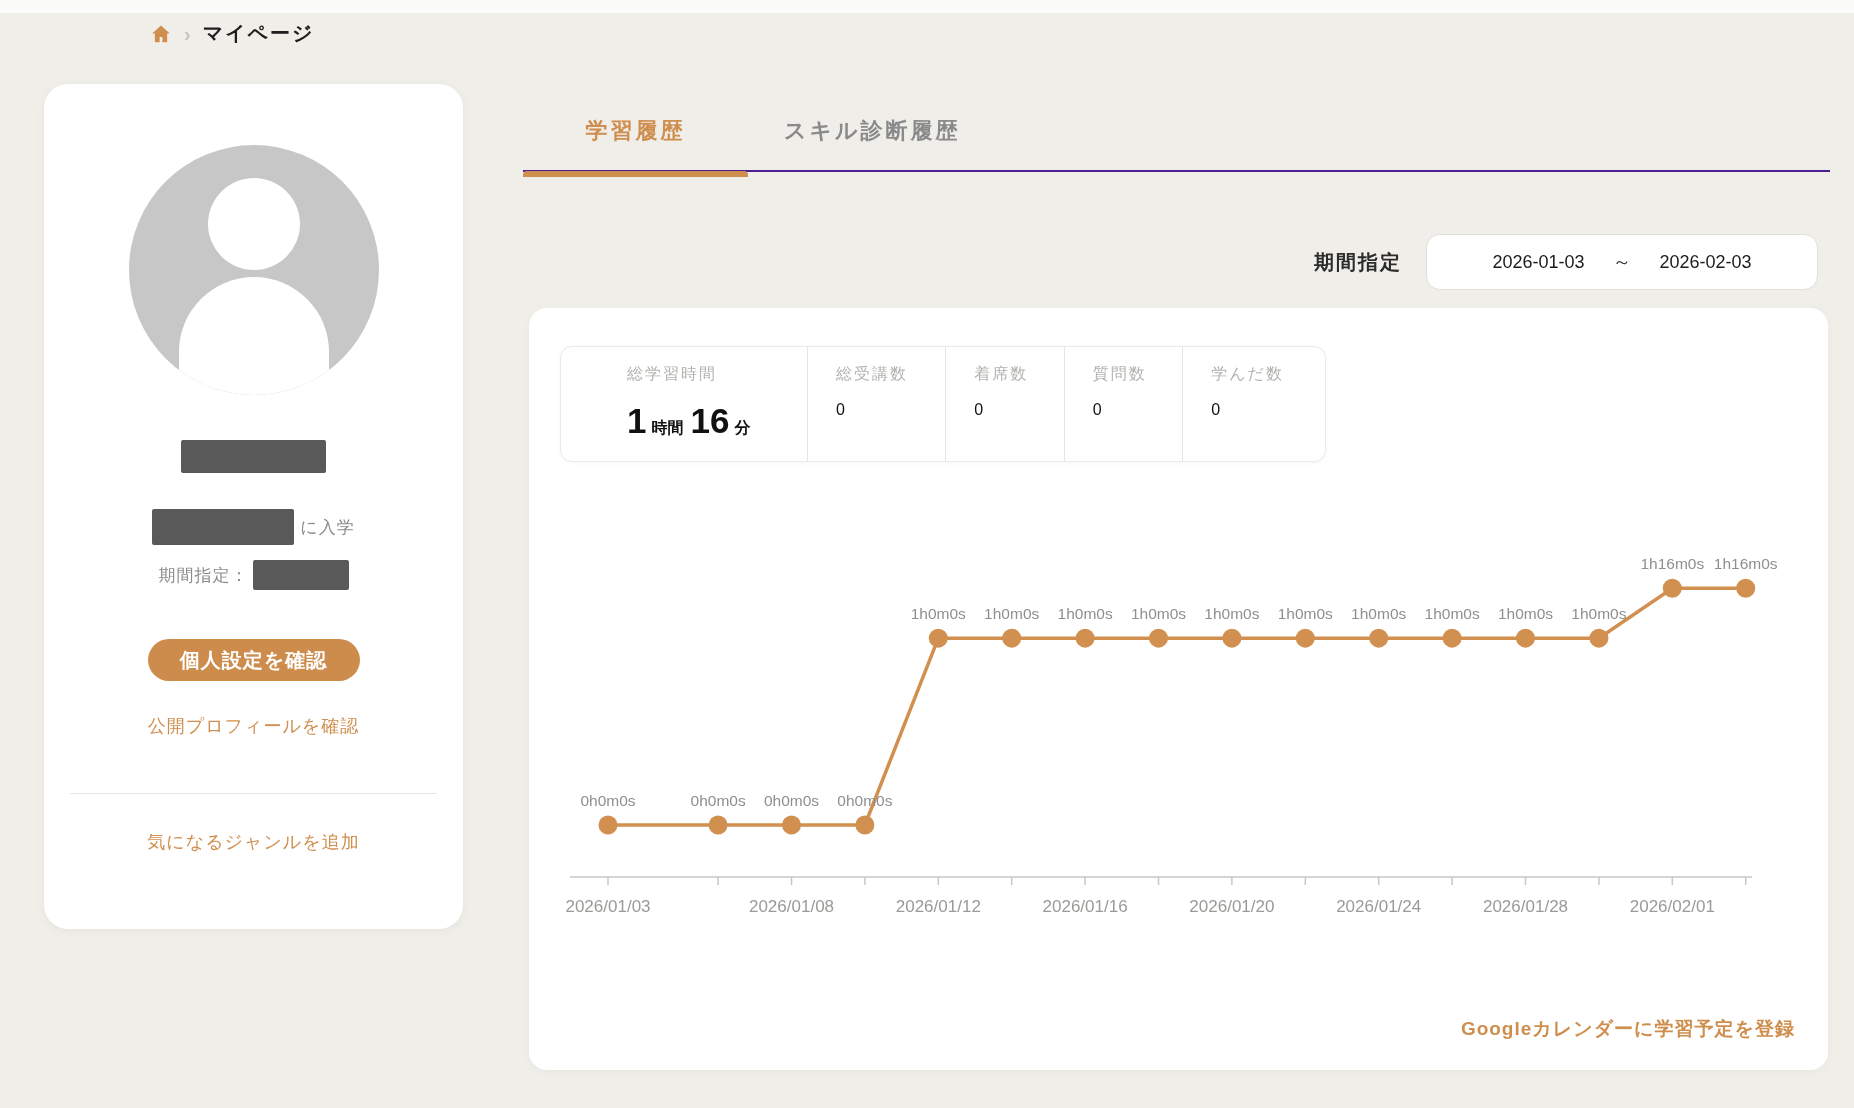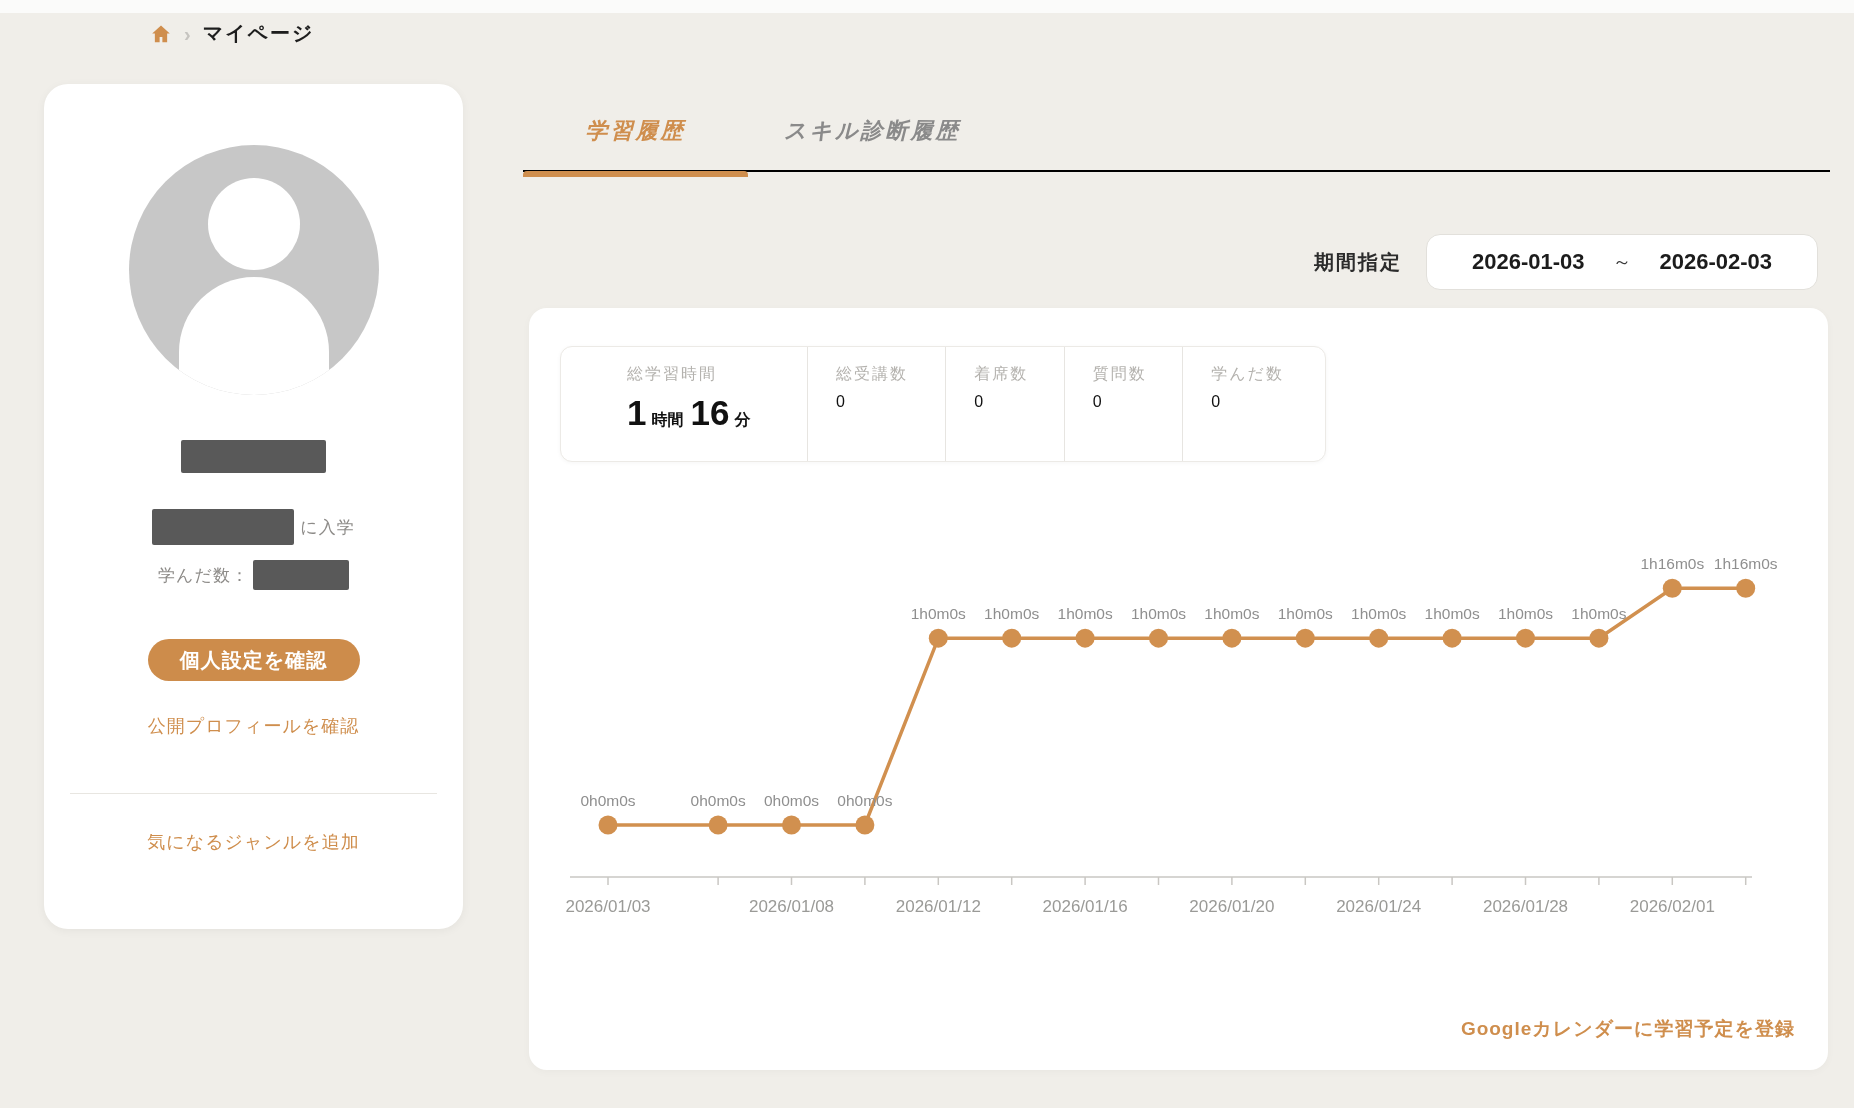--- a/index.html
+++ b/index.html
@@ -44,50 +44,50 @@
     letter-spacing:1px; cursor:pointer; font-family:"Liberation Sans", sans-serif;
   }
   .olink { display:block; color:#cf8e4d; font-size:18px; letter-spacing:1px;
     text-decoration:none; cursor:pointer; }
   .link1 { margin-top:33px; }
   .pdivider { height:1px; background:#e8e6e1; margin:55px 26px 0; }
   .link2 { margin-top:36px; }
 
   
   .tabs { position:absolute; left:523px; top:113px; width:1307px; height:59px;
-    border-bottom:2px solid #000000; display:flex;font-style:italic; }
+    border-bottom:2px solid #4c1d95; display:flex; }
   .tab { position:relative; font-size:22px; font-weight:700; letter-spacing:3px;
     color:#8a8a8a; padding-top:3px; cursor:pointer; }
   .tab-1 { width:225px; text-align:center; }
   .tab-2 { margin-left:22px; padding:3px 14px 4px; }
   .tab.active { color:#cf8e4d; }
   .tab.active::after { content:""; position:absolute; left:0; right:0; bottom:-7px;
     height:6px; background:#cf8e4d; border-radius:4px 4px 0 0; }
 
   
   .period-label { position:absolute; left:1314px; top:249px; font-size:20px;
     font-weight:700; color:#2c2c2c; letter-spacing:2px; }
   .period-box { position:absolute; left:1426px; top:234px; width:392px; height:56px;
     background:#fff; border:1px solid #e2e0db; border-radius:14px;
     display:flex; align-items:center; justify-content:center; gap:28px; }
-  .period-box .date { font-size:22px; font-weight:700; color:#1c1c1c; cursor:pointer; }
+  .period-box .date { font-size:18px; font-weight:400; color:#1c1c1c; cursor:pointer; }
   .period-box .tilde { font-size:19px; color:#3a3a3a; }
 
   
   .main-card { position:absolute; left:529px; top:308px; width:1299px; height:762px;
     background:#fff; border-radius:18px; box-shadow:0 2px 8px rgba(0,0,0,.03); }
   .stats-card { position:absolute; left:31px; top:38px; width:766px; height:116px;
     background:#fff; border:1px solid #eceae6; border-radius:12px;
     box-shadow:0 1px 4px rgba(0,0,0,.04); display:flex;padding-left:40px; }
   .stat { padding:17px 0 0 26px; }
   .stat + .stat { border-left:1px solid #e7e5e1; padding-left:28px; }
   .stat.c1 { width:219px; } .stat.c2 { width:146px; } .stat.c3 { width:125px; }
   .stat.c4 { width:125px; } .stat.c5 { width:151px; }
   .stat-label { font-size:16px; color:#b4b2ae; letter-spacing:2px; white-space:nowrap; }
-  .stat-value { margin-top:8px; color:#111; white-space:nowrap; }
+  .stat-value { margin-top:16px; color:#111; white-space:nowrap; }
   .stat-value .big { font-size:35px; font-weight:700; }
   .stat-value .unit { font-size:16px; font-weight:700; margin:0 7px 0 5px; }
 
   #chart-svg { position:absolute; left:0; top:0; width:1299px; height:762px; }
   #chart-svg text { font-family:"Liberation Sans", sans-serif; }
 
   .gcal-link { position:absolute; right:33px; top:708px; color:#cf8e4d;
     font-size:19px; font-weight:700; letter-spacing:1px; text-decoration:none; cursor:pointer; }
 </style>
 </head>
@@ -110,21 +110,21 @@
     <div class="avatar">
       <div class="head"></div>
       <div class="torso"></div>
     </div>
     <span class="redact r1"></span>
     <div class="row enroll-row">
       <span class="redact r2"></span>
       <span class="gray-txt">に入学</span>
     </div>
     <div class="row sid-row">
-      <span class="gray-txt">学んだ数：</span>
+      <span class="gray-txt">期間指定：</span>
       <span class="redact r3"></span>
     </div>
     <button class="settings-btn">個人設定を確認</button>
     <a class="olink link1">公開プロフィールを確認</a>
     <div class="pdivider"></div>
     <a class="olink link2">気になるジャンルを追加</a>
   </aside>
 
   <nav class="tabs">
     <div class="tab tab-1 active">学習履歴</div>

